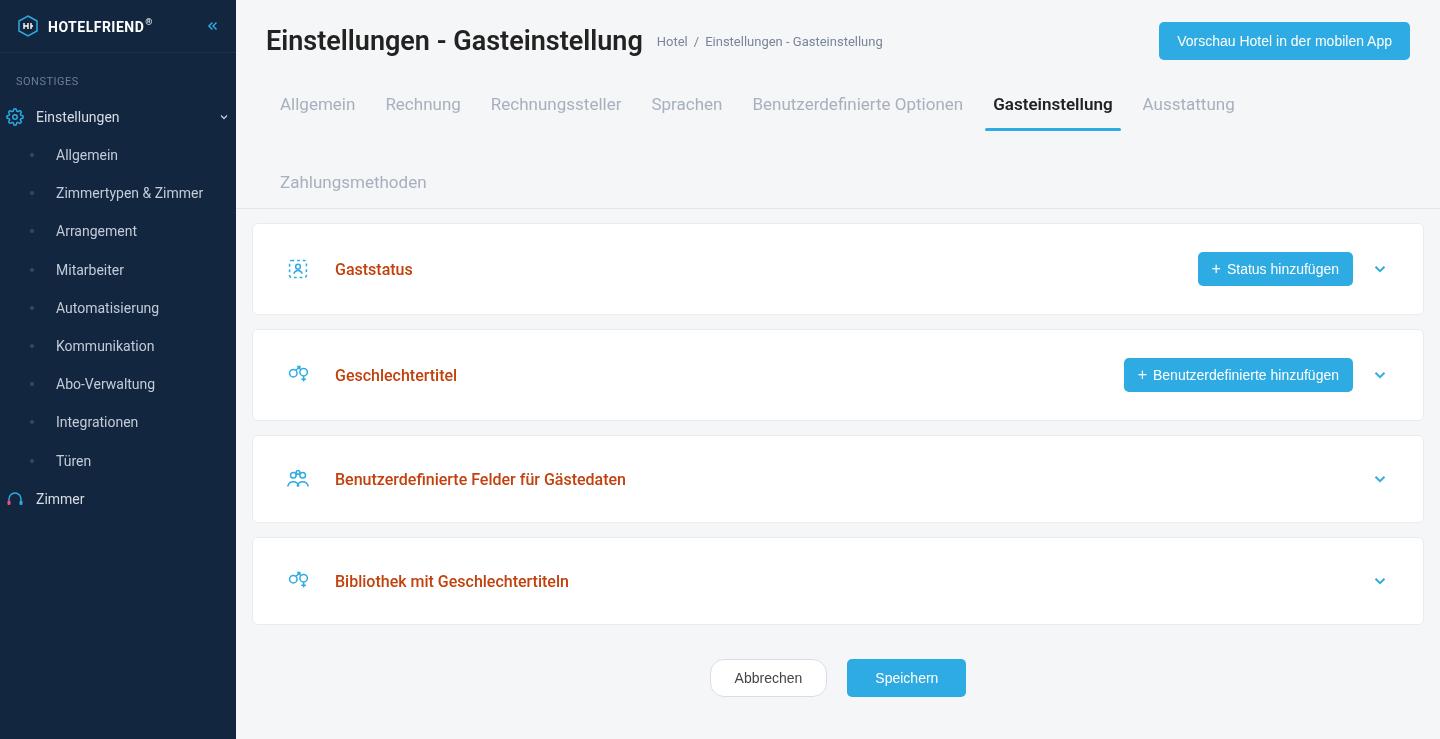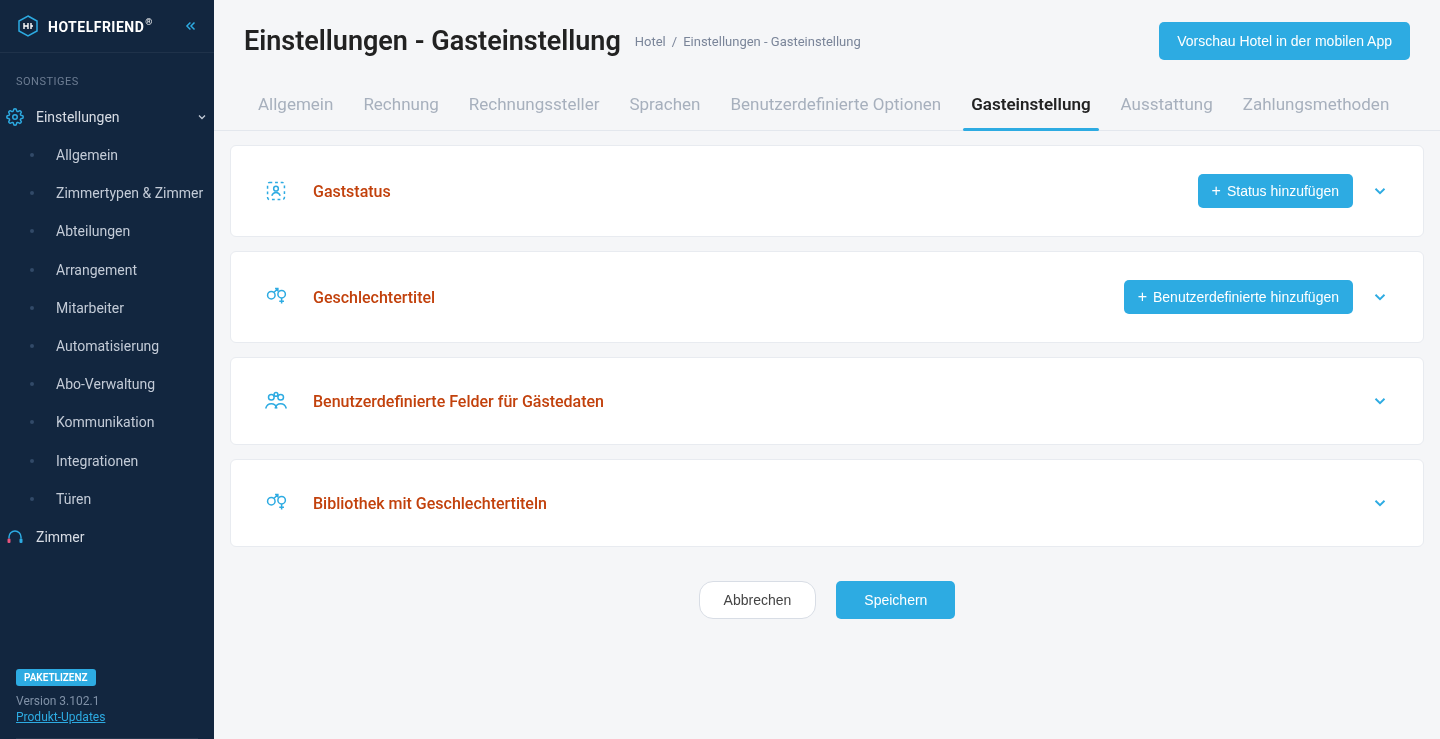--- a/index.html
+++ b/index.html
@@ -1,20 +1,20 @@
 <!DOCTYPE html>
 <html><head>
 <meta charset="utf-8">
 <style>
 * { margin: 0; padding: 0; box-sizing: border-box; }
 body { font-family: -apple-system, BlinkMacSystemFont, "Segoe UI", Roboto, Helvetica, Arial, sans-serif; background: #f5f6f8; color: #222; width: 1440px; height: 739px; overflow: hidden; }
 .app { display: flex; width: 100%; height: 100%; }
 
 
-.sidebar { width: 214px; background: #12263f; color: #fff; display: flex; flex-direction: column; position: relative; }
+.sidebar { width: 236px; background: #12263f; color: #fff; display: flex; flex-direction: column; position: relative; }
 .sidebar-header { display: flex; align-items: center; padding: 14px 16px; border-bottom: 1px solid rgba(255,255,255,0.06); }
 .logo { display: flex; align-items: center; gap: 8px; flex: 1; }
 .logo-mark { width: 24px; height: 24px; }
 .logo-text { font-size: 14px; font-weight: 700; letter-spacing: 0.5px; color: #fff; }
 .logo-r { font-size: 9px; vertical-align: super; margin-left: 1px; }
 .collapse-btn { color: #2dabe2; font-size: 14px; cursor: pointer; }
 
 .sidebar-section-label { font-size: 11px; letter-spacing: 0.5px; color: #6d7d93; padding: 22px 16px 10px; }
 
 .nav-item { display: flex; align-items: center; padding: 10px 6px; cursor: pointer; color: #d8dde5; font-size: 14px; gap: 12px; }
@@ -111,41 +111,37 @@
     <div class="nav-item sub">
         <span class="dot"></span>
         <span class="sub-label">Allgemein</span>
       </div>
     <div class="nav-item sub">
         <span class="dot"></span>
         <span class="sub-label">Zimmertypen &amp; Zimmer</span>
       </div>
     <div class="nav-item sub">
         <span class="dot"></span>
-        <span class="sub-label">Abteilungen</span>
-      </div>
-    <div class="nav-item sub">
-        <span class="dot"></span>
         <span class="sub-label">Arrangement</span>
       </div>
     <div class="nav-item sub">
         <span class="dot"></span>
         <span class="sub-label">Mitarbeiter</span>
       </div>
     <div class="nav-item sub">
         <span class="dot"></span>
         <span class="sub-label">Automatisierung</span>
       </div>
     <div class="nav-item sub">
         <span class="dot"></span>
+        <span class="sub-label">Kommunikation</span>
+      </div>
+    <div class="nav-item sub">
+        <span class="dot"></span>
         <span class="sub-label">Abo-Verwaltung</span>
-      </div>
-    <div class="nav-item sub">
-        <span class="dot"></span>
-        <span class="sub-label">Kommunikation</span>
       </div>
     <div class="nav-item sub">
         <span class="dot"></span>
         <span class="sub-label">Integrationen</span>
       </div>
     <div class="nav-item sub">
         <span class="dot"></span>
         <span class="sub-label">Türen</span>
       </div>
 
@@ -153,26 +149,20 @@
       <span class="nav-icon">
         <svg width="18" height="18" viewBox="0 0 24 24" fill="none" stroke="#2dabe2" stroke-width="2">
             <path d="M4 14v-2a8 8 0 0 1 16 0v2"></path>
             <rect x="2" y="14" width="4" height="6" rx="1.5" fill="#e8547c" stroke="none"></rect>
             <rect x="18" y="14" width="4" height="6" rx="1.5" fill="#2dabe2" stroke="none"></rect>
           </svg>
       </span>
       <span>Zimmer</span>
     </div>
 
-    <div class="sidebar-footer">
-      <span class="badge">PAKETLIZENZ</span>
-      <div class="version">Version 3.102.1</div>
-      <a href="#" class="product-updates">Produkt-Updates</a>
-      <div class="sidebar-border"></div>
-    </div>
 
   </aside>
 
   <main class="main">
     <div class="top-row">
       <h1 class="page-title">Einstellungen - Gasteinstellung</h1>
       <nav class="breadcrumb">
         <a href="#">Hotel</a>
         <span>/</span>
         <span>Einstellungen - Gasteinstellung</span>

